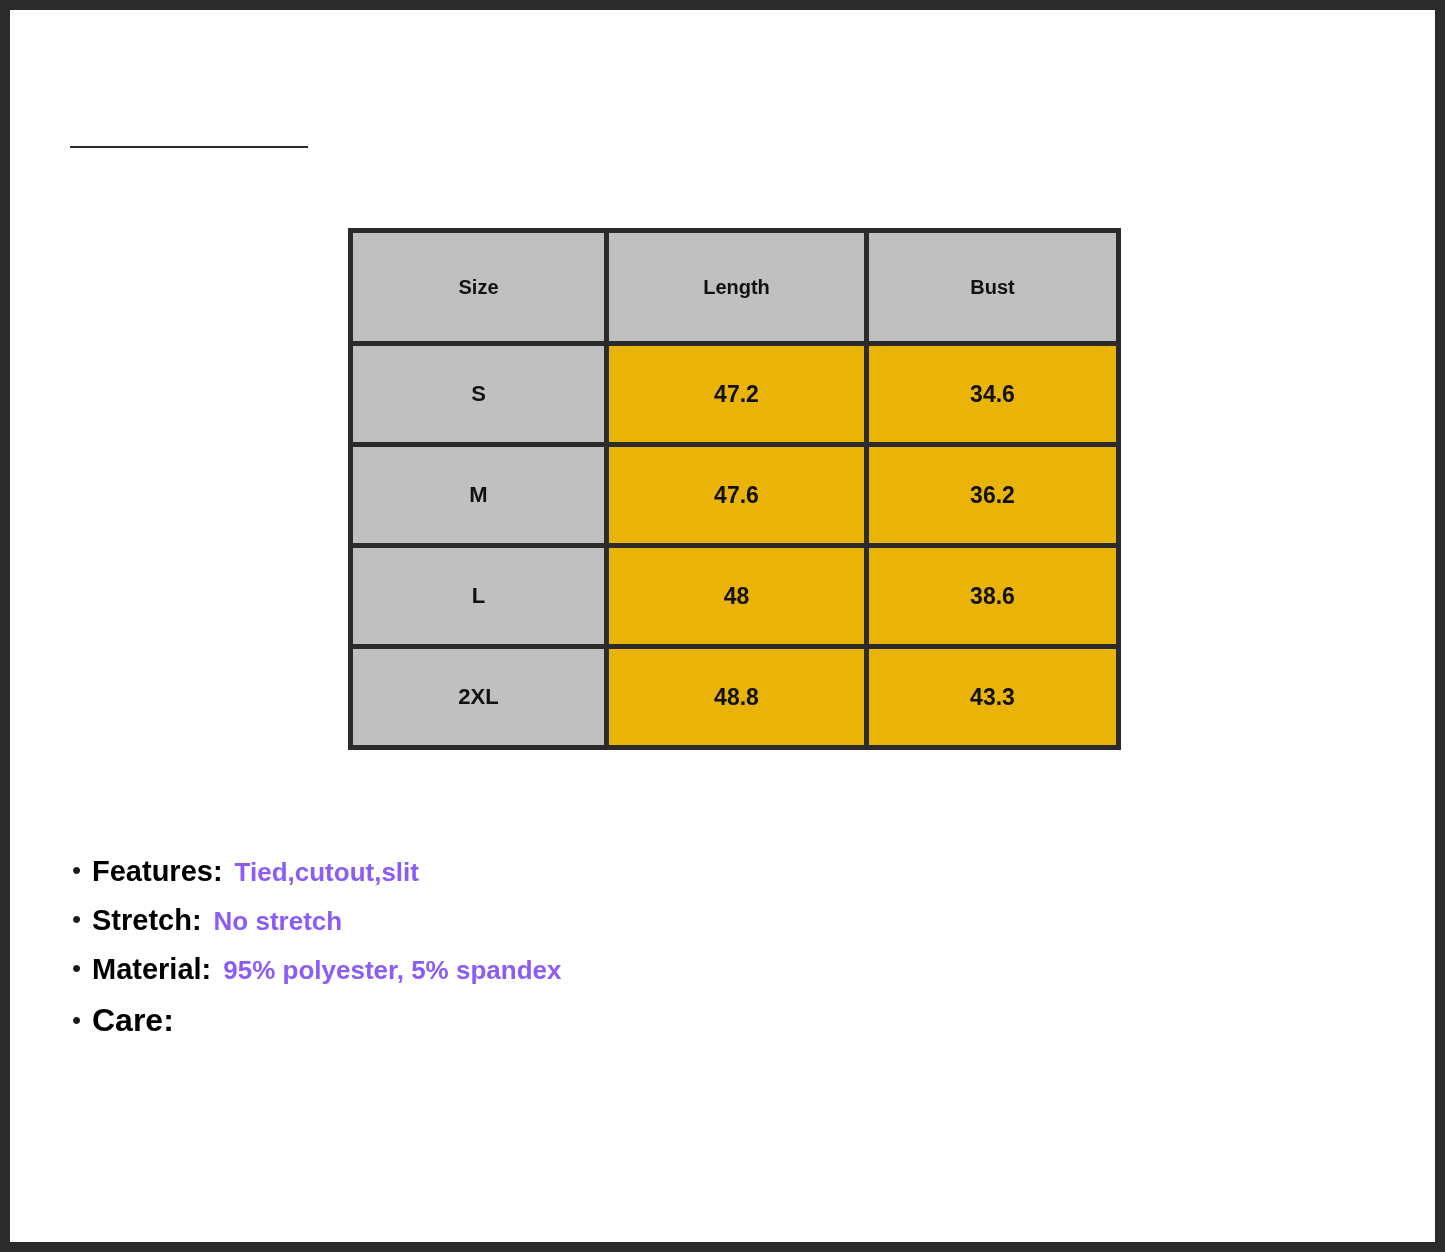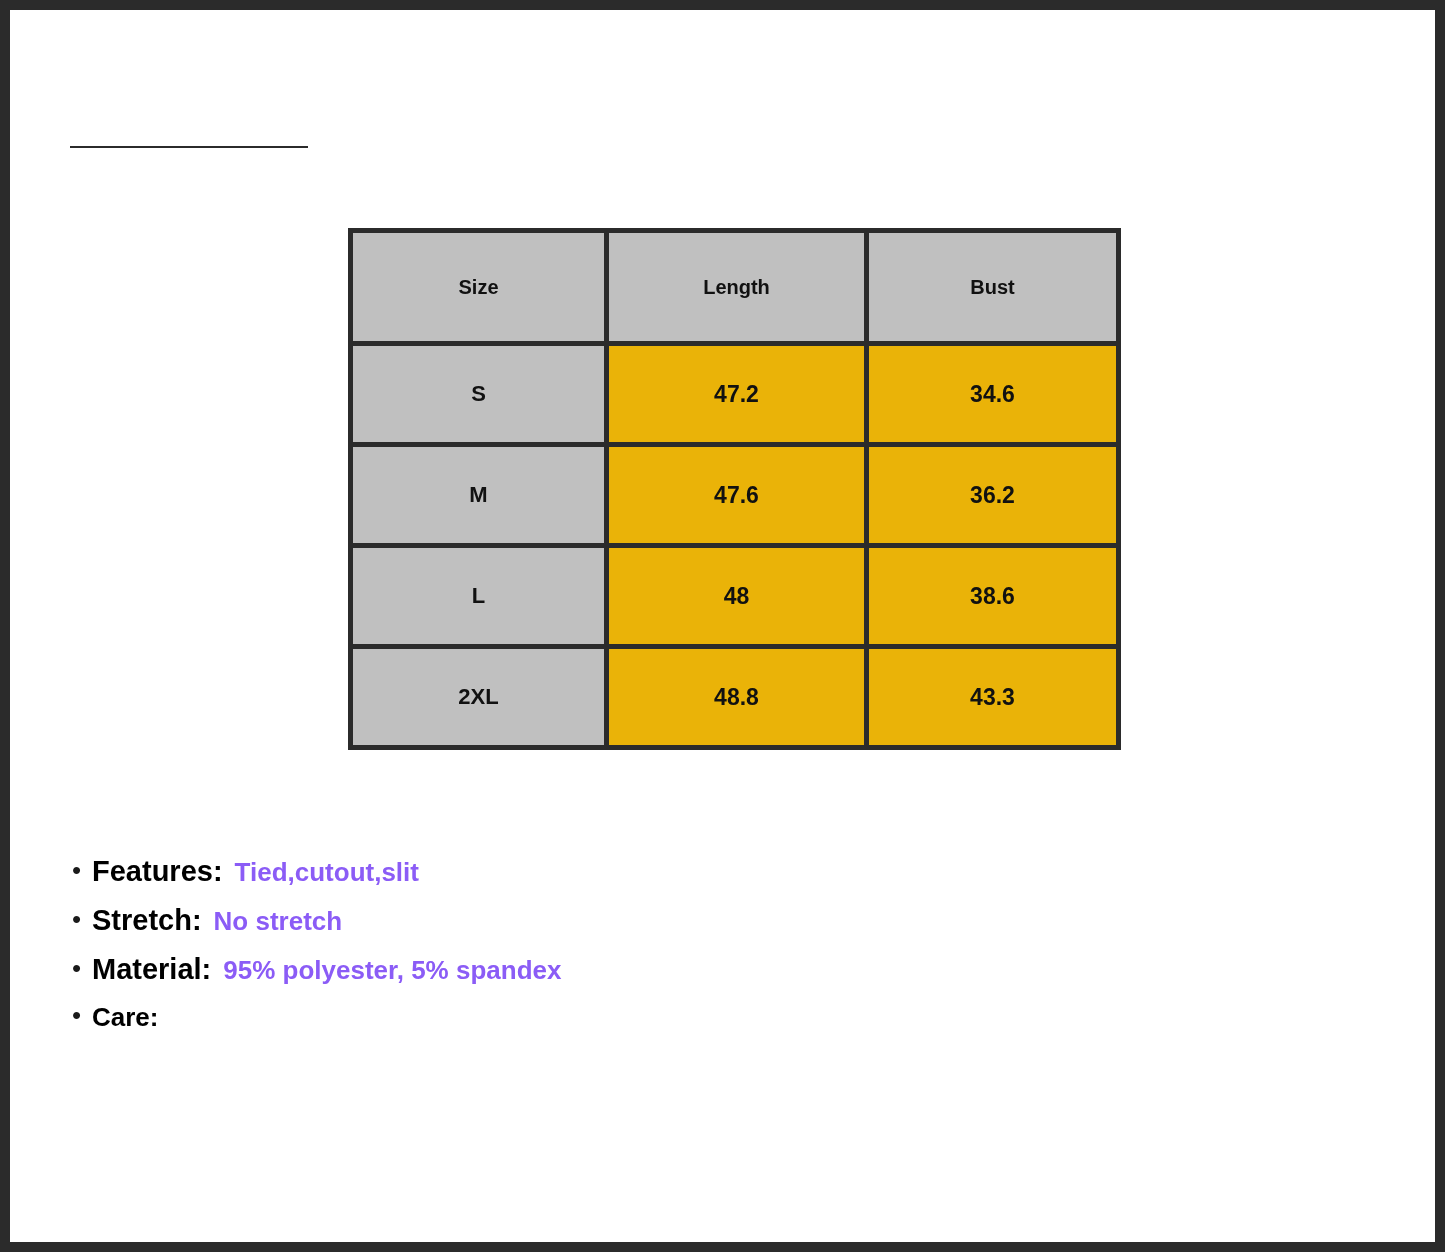--- a/index.html
+++ b/index.html
@@ -146,21 +146,21 @@
     font-weight: bold;
     color: #000000;
     white-space: nowrap;
   }
   .spec-value {
     font-size: 26px;
     font-weight: bold;
     color: #8b5cf6;
     margin-left: 12px;
   }
-  .spec-row.care .spec-label { font-size: 26px; }
+  .spec-row.care .spec-label { font-size: 32px; }
   .spec-row.care .spec-value { font-size: 25px; }
 </style>
 </head>
 <body>
 
 <div class="page">
   <div class="inner">
 
     <div class="header">
 

